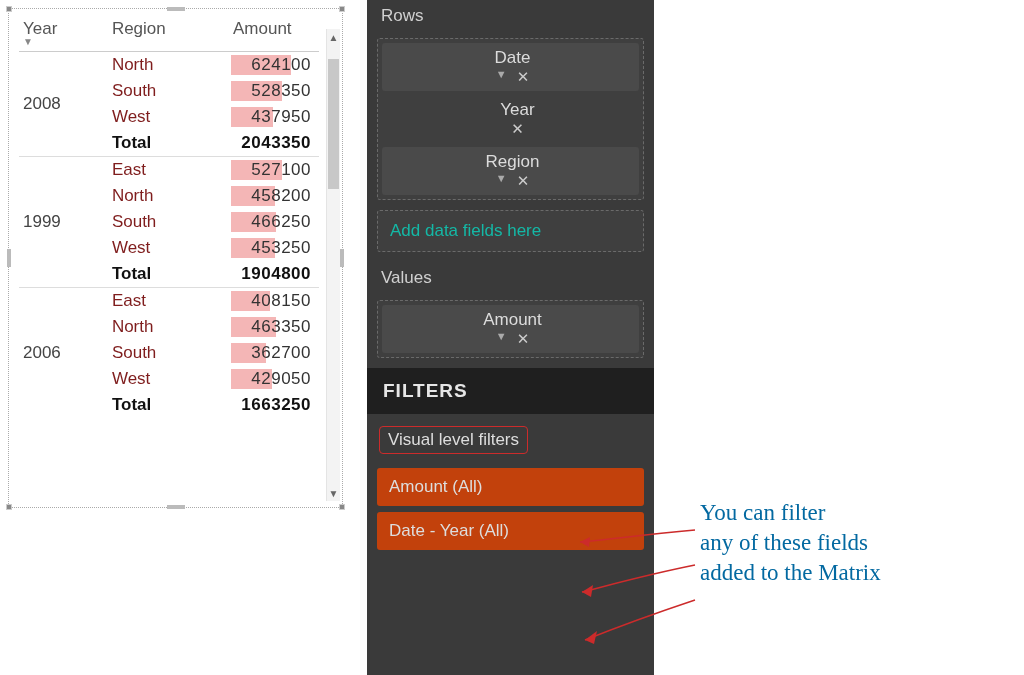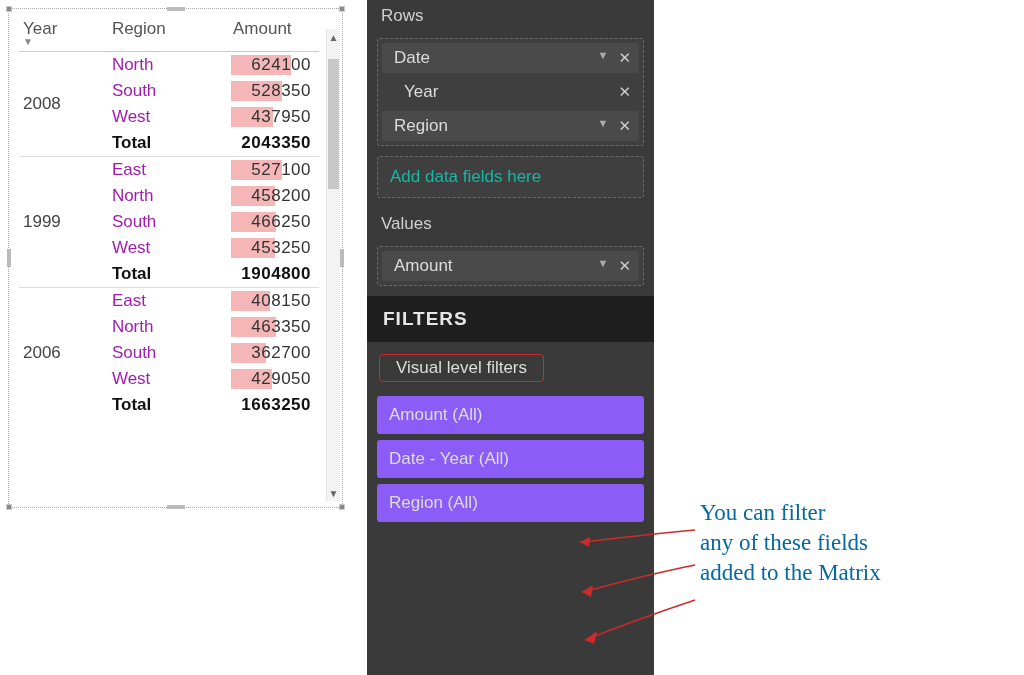--- a/index.html
+++ b/index.html
@@ -91,21 +91,21 @@
   font-size: 10px;
   color: #888;
   line-height: 6px;
 }
 table.matrix td {
   padding: 3px 8px 3px 4px;
   vertical-align: middle;
   white-space: nowrap;
 }
 .year-cell { color: #444; vertical-align: top; padding-top: 6px; border-top: 1px solid #ddd;}
-.region-cell { color: #a21caf; }
+.region-cell { color: #7f1d1d; }
 .amount-cell {
   font-family: Arial, sans-serif;
   text-align: right;
   position: relative;
   width: 90px;
 }
 .amount-val {
   position: relative;
   z-index: 2;
   letter-spacing: 0.5px;
@@ -146,27 +146,27 @@
   padding: 4px;
 }
 .columns-well {
   padding: 10px 12px;
   color: #14b8a6;
   font-size: 17px;
 }
 .pill {
   display: flex;
   align-items: center;
-  justify-content: space-between;
   background: #4a4a4a;
   border-radius: 3px;
   padding: 5px 8px 5px 12px;
   margin-bottom: 4px;
   font-size: 17px;
   color: #dcdcdc;
+  flex-direction: column;
 }
 .pill:last-child { margin-bottom: 0; }
 .pill-sub {
   background: transparent;
   padding-left: 22px;
   padding-right: 8px;
 }
 .pill-actions { display: flex; gap: 10px; color: #bbb; }
 .pill-caret { font-size: 11px; color: #aaa; }
 .pill-x { font-size: 15px; color: #ccc; cursor: pointer; }
@@ -176,29 +176,29 @@
   color: #e6e6e6;
   font-weight: bold;
   letter-spacing: 1px;
   padding: 12px 16px;
   font-size: 19px;
   margin-top: 6px;
 }
 .vlf-label {
   display: inline-block;
   margin: 12px 12px 8px;
-  padding: 3px 16px;
+  padding: 3px 8px;
   border: 1.5px solid #cc2b2b;
   border-radius: 4px;
   color: #ddd;
   font-size: 17px;
 }
 .filter-pill {
   margin: 6px 10px;
-  background: #8b5cf6;
+  background: #c2410c;
   border-radius: 3px;
   padding: 9px 12px;
   color: #ddd;
   font-size: 17px;
 }
 
 
 .annotation {
   position: absolute;
   left: 700px;
@@ -362,21 +362,20 @@
       </span>
     </div>
   </div>
 
   <div class="filters-header">FILTERS</div>
   <span class="vlf-label">Visual level filters</span>
 
   <div id="filters-list">
       <div class="filter-pill">Amount  (All)</div>
       <div class="filter-pill">Date - Year  (All)</div>
-      <div class="filter-pill">Region  (All)</div>
     </div>
 </div>
 
 <svg class="arrows">
   <path d="M135,10 C80,15 45,20 20,22"></path>
   <polygon class="ahead" points="20,22 30,17 29,27"></polygon>
   <path d="M135,45 C85,55 50,65 22,72"></path>
   <polygon class="ahead" points="22,72 33,65 31,77"></polygon>
   <path d="M135,80 C90,95 55,108 25,120"></path>
   <polygon class="ahead" points="25,120 37,111 34,124"></polygon>

